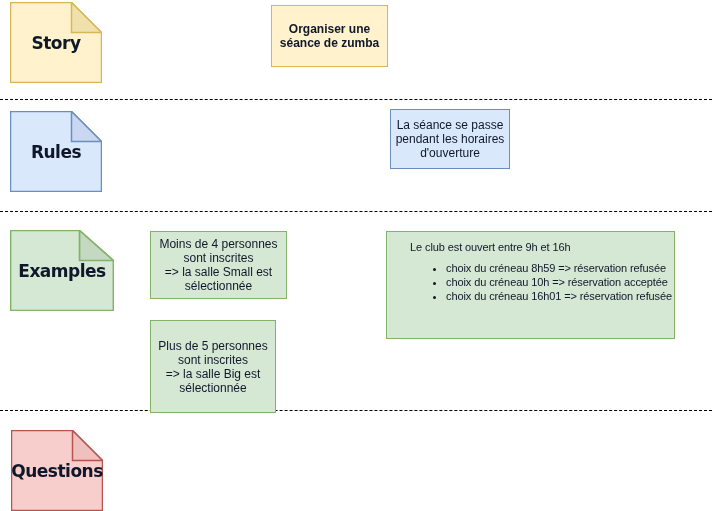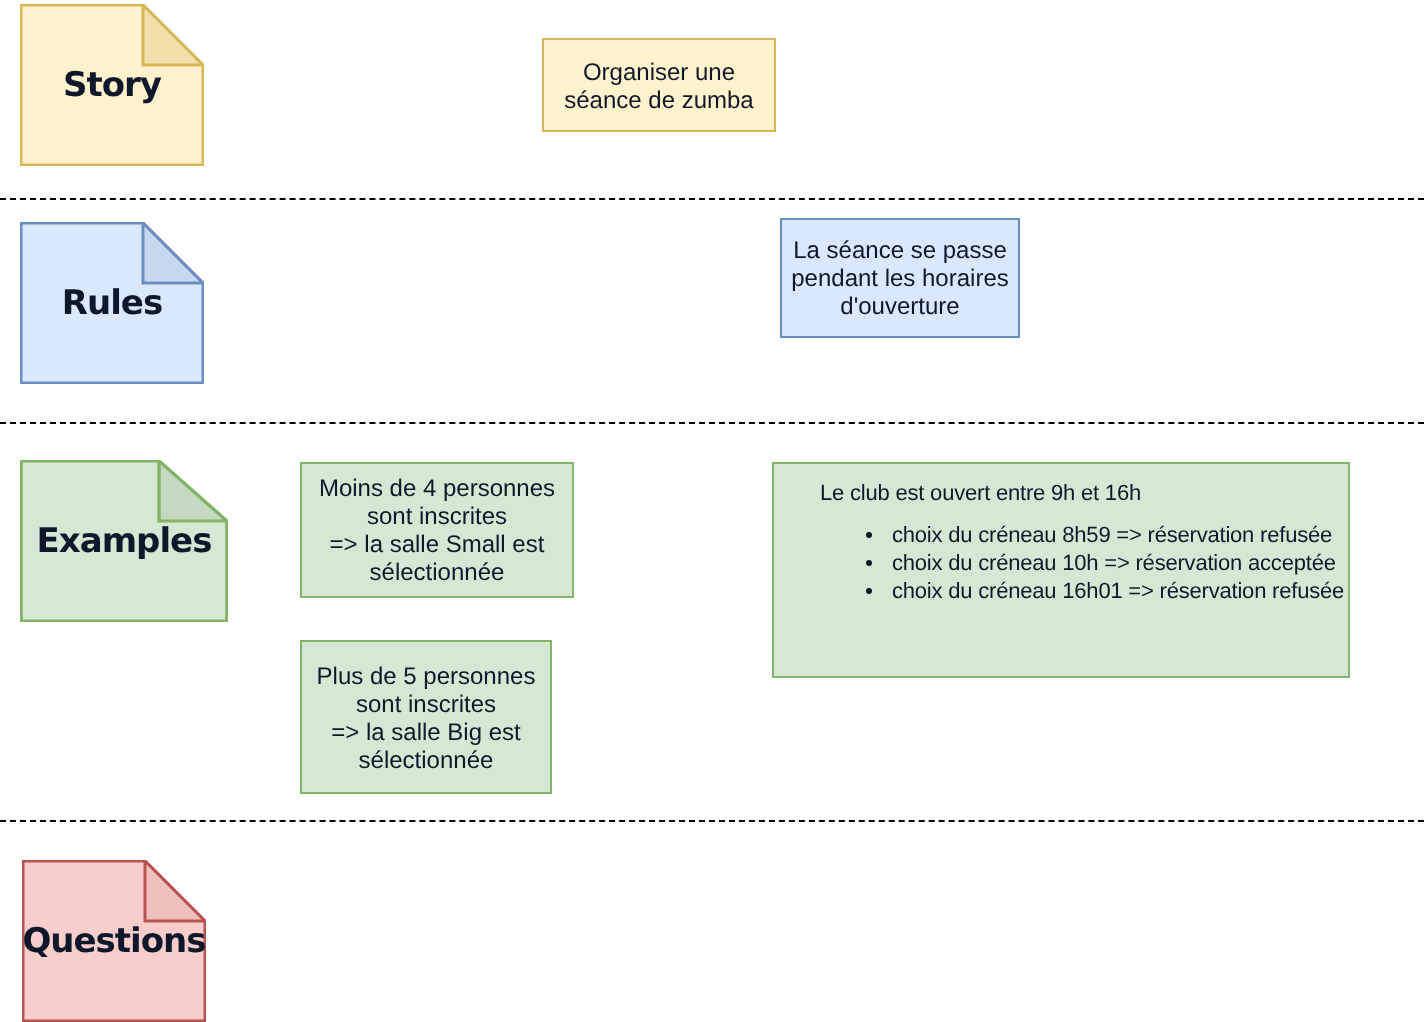--- a/index.html
+++ b/index.html
@@ -64,25 +64,25 @@
     font-size: 12px;
     line-height: 14px;
   }
   .note .line { white-space: nowrap; }
 
   .note-yellow { background: #FFF2CC; border-color: #D6B656; }
   .note-blue   { background: #DAE8FC; border-color: #6C8EBF; }
   .note-green  { background: #D5E8D4; border-color: #82B366; }
   .note-red    { background: #F8CECC; border-color: #B85450; }
 
-  .note-story    { left: 271px; top: 19px;  width: 117px; height: 47px; }
+  .note-story    { left: 271px; top: 5px;  width: 117px; height: 62px; font-weight: bold; }
   .note-rule-1   { left: 148px; top: 110px; width: 117px; height: 60px; }
   .note-rule-2   { left: 390px; top: 109px; width: 120px; height: 60px; }
   .note-example-1{ left: 150px; top: 231px; width: 137px; height: 68px; }
-  .note-example-2{ left: 150px; top: 320px; width: 126px; height: 77px; }
+  .note-example-2{ left: 150px; top: 320px; width: 126px; height: 93px; }
 
   .note-club {
     left: 386px; top: 231px; width: 289px; height: 108px;
     align-items: flex-start; justify-content: flex-start;
     text-align: left;
     padding: 8px 4px 4px 23px;
     font-size: 11px;
     line-height: 14px;
     letter-spacing: -0.1px;
   }

